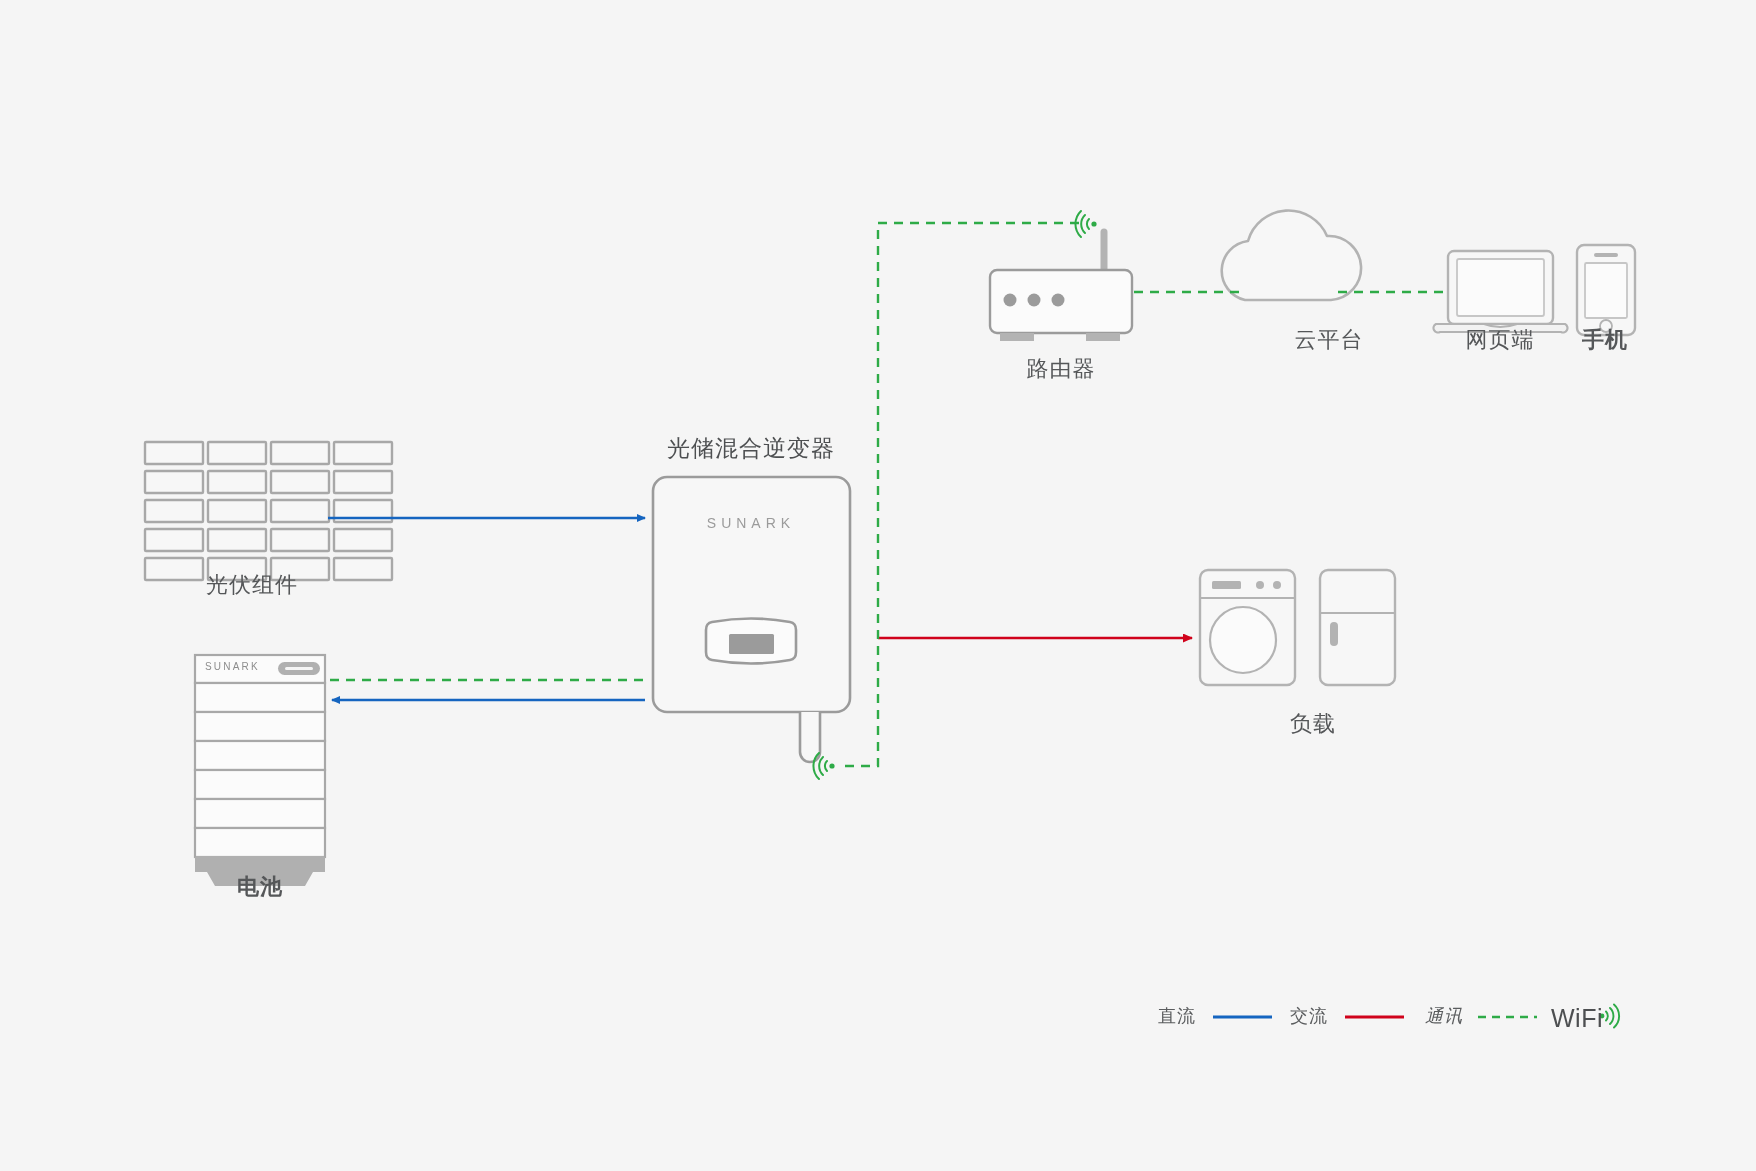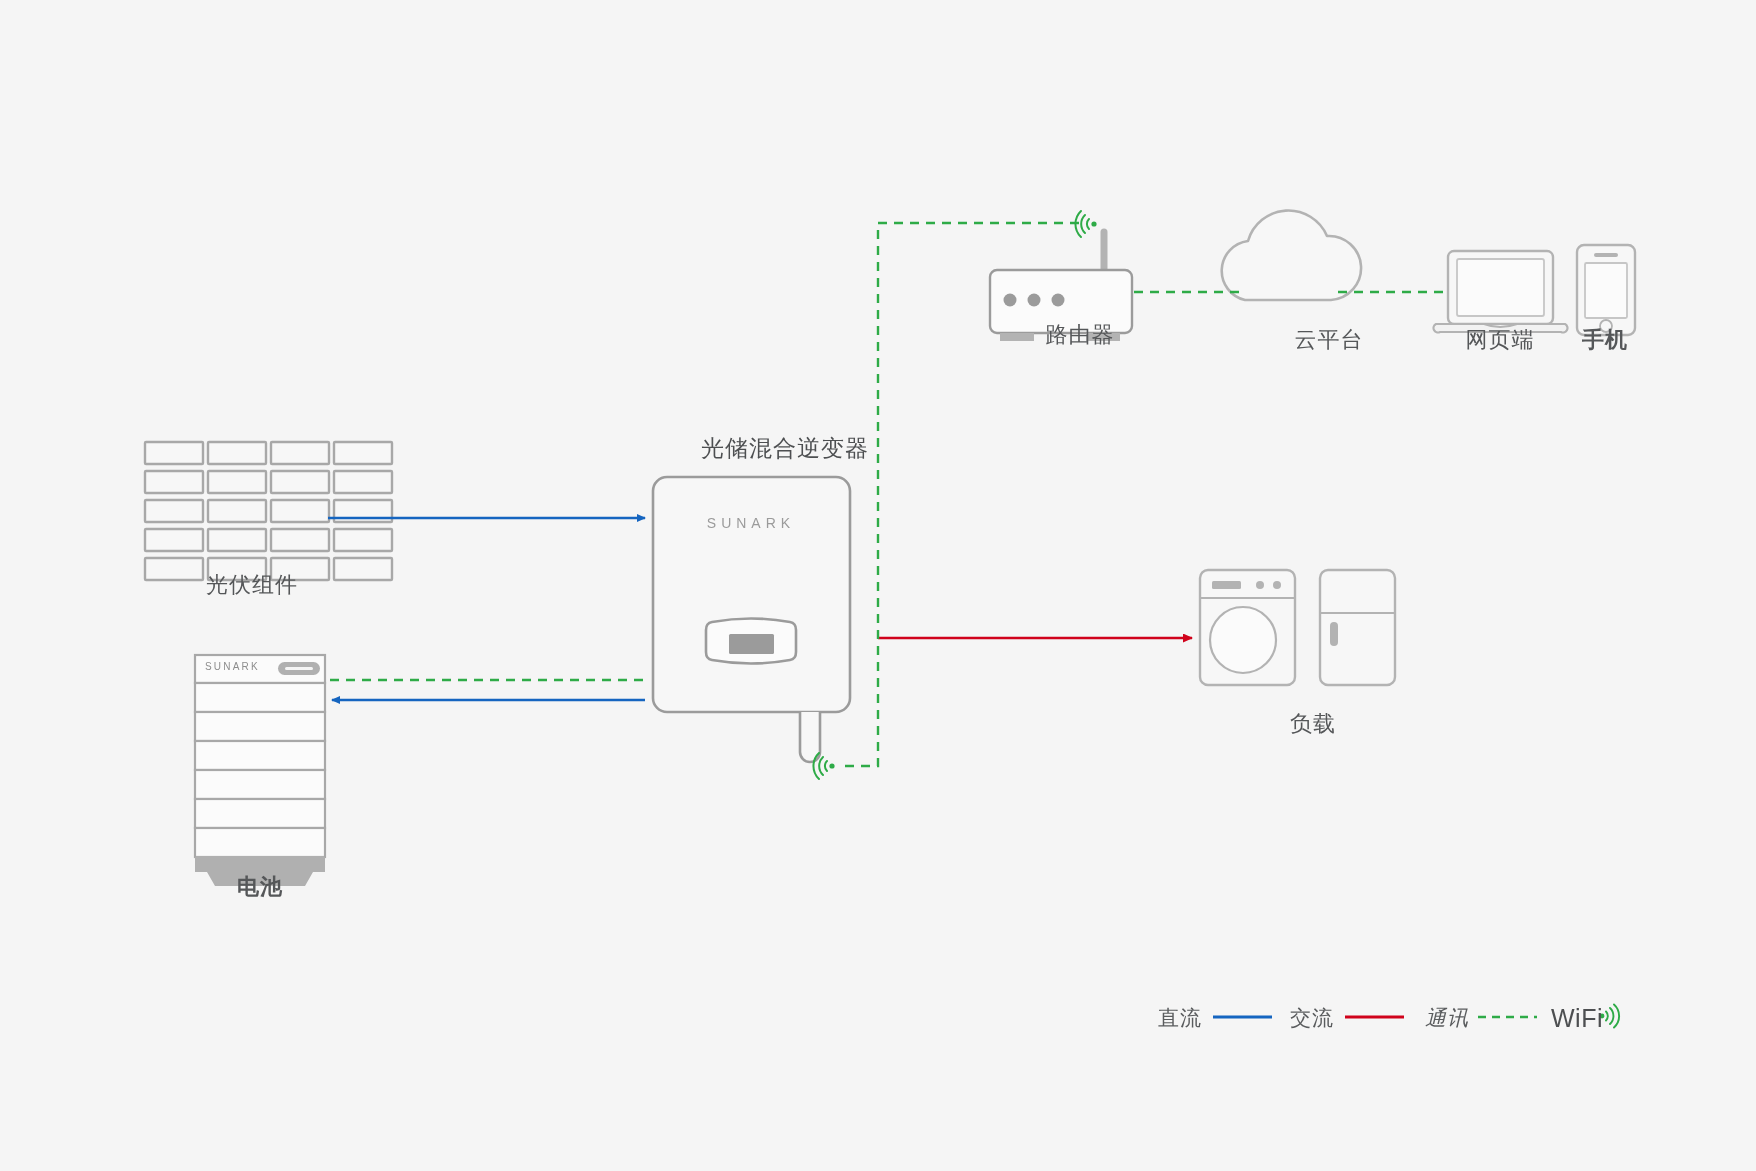--- a/index.html
+++ b/index.html
@@ -17,21 +17,21 @@
   .lbl{
     position:absolute;
     color:#555759;
     font-size:22px;
     letter-spacing:1px;
     white-space:nowrap;
     font-family:"Liberation Sans","DejaVu Sans",sans-serif;
   }
   .lbl.center{transform:translateX(-50%);}
   .title-lbl{font-size:23px;color:#4d4f51;}
-  .legend-lbl{font-size:21px;color:#5a5c5e;}
+  .legend-lbl{font-size:18px;color:#5a5c5e;}
   .legend-wifi{font-size:25px;color:#4d4f51;letter-spacing:0.5px;}
 </style>
 </head>
 <body>
 
 <div id="stage">
 
 <svg id="diagram" viewBox="0 0 1756 1171" xmlns="http://www.w3.org/2000/svg">
   <defs>
     <marker id="arrowBlue" markerWidth="9" markerHeight="8" refX="8" refY="4" orient="auto" markerUnits="userSpaceOnUse">
@@ -187,23 +187,23 @@
     <path d="M4,-4.5 a6.5,6.5 0 0 1 0,9" fill="none" stroke="#2eab47" stroke-width="1.9" stroke-linecap="round"></path>
     <path d="M8,-8 a11,11 0 0 1 0,16" fill="none" stroke="#2eab47" stroke-width="1.9" stroke-linecap="round"></path>
     <path d="M12,-11.5 a15.5,15.5 0 0 1 0,23" fill="none" stroke="#2eab47" stroke-width="1.9" stroke-linecap="round"></path>
   </g>
 </svg>
 
 <div class="lbl center" style="left:252px;top:570px;">光伏组件</div>
 
 <div class="lbl center" style="left:260px;top:872px;font-weight:bold;">电池</div>
 
-<div class="lbl title-lbl center" style="left:785px;top:433px;">光储混合逆变器</div>
-
-<div class="lbl center" style="left:1061px;top:320px;margin-left:19px;">路由器</div>
+<div class="lbl title-lbl center" style="left:751px;top:433px;">光储混合逆变器</div>
+
+<div class="lbl center" style="left:1061px;top:354px;">路由器</div>
 
 <div class="lbl center" style="left:1329px;top:325px;">云平台</div>
 
 <div class="lbl center" style="left:1500px;top:325px;font-family:Liberation Mono, monospace;">网页端</div>
 
 <div class="lbl center" style="left:1605px;top:325px;font-weight:bold;">手机</div>
 
 <div class="lbl center" style="left:1313px;top:709px;">负载</div>
 
 <div class="lbl legend-lbl" style="left:1158px;top:1004px;">直流</div>

